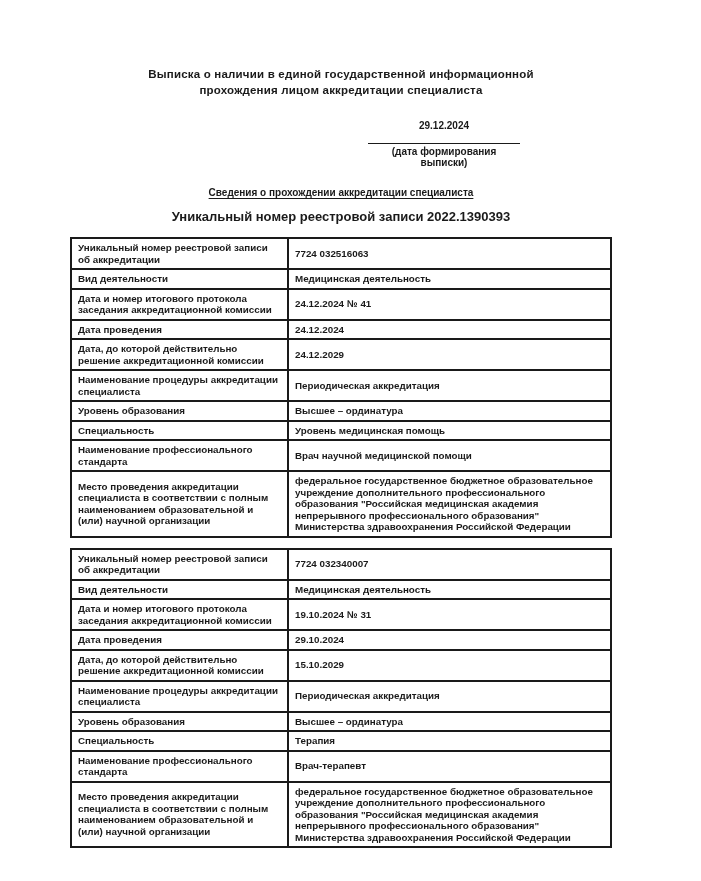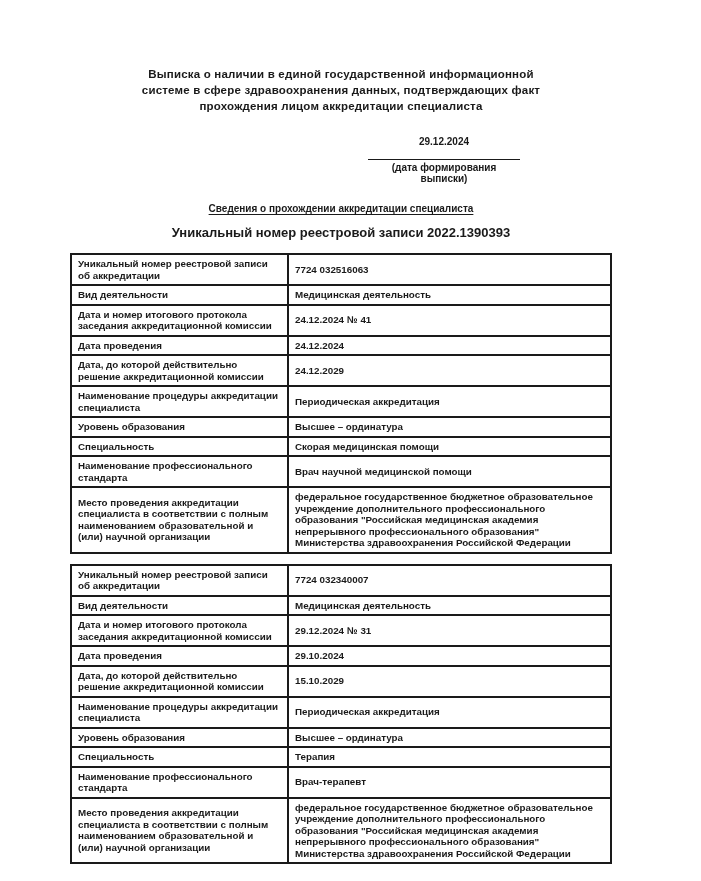--- a/index.html
+++ b/index.html
@@ -77,21 +77,20 @@
   td.lbl { width: 217px; }
   td.val { padding-left: 10px; }
 </style>
 </head>
 <body>
 
 <div class="page">
 
   <div class="doc-title">
     <div>Выписка о наличии в единой государственной информационной</div>
-    <div>системе в сфере здравоохранения данных, подтверждающих факт</div>
     <div>прохождения лицом аккредитации специалиста</div>
   </div>
 
   <div class="date-block">
     <div class="date-value">29.12.2024</div>
     <div class="date-caption">(дата формирования выписки)</div>
   </div>
 
 
   <div class="section-heading">Сведения о прохождении аккредитации специалиста</div>
@@ -123,21 +122,21 @@
       <tr>
         <td class="lbl">Наименование процедуры аккредитации специалиста</td>
         <td class="val">Периодическая аккредитация</td>
       </tr>
       <tr>
         <td class="lbl">Уровень образования</td>
         <td class="val">Высшее – ординатура</td>
       </tr>
       <tr>
         <td class="lbl">Специальность</td>
-        <td class="val">Скорая медицинская помощи</td>
+        <td class="val">Уровень медицинская помощь</td>
       </tr>
       <tr>
         <td class="lbl">Наименование профессионального стандарта</td>
         <td class="val">Врач научной медицинской помощи</td>
       </tr>
       <tr>
         <td class="lbl">Место проведения аккредитации специалиста в соответствии с полным наименованием образовательной и (или) научной организации</td>
         <td class="val">федеральное государственное бюджетное образовательное учреждение дополнительного профессионального образования "Российская медицинская академия непрерывного профессионального образования" Министерства здравоохранения Российской Федерации</td>
       </tr>
     </tbody>
@@ -148,21 +147,21 @@
       <tr>
         <td class="lbl">Уникальный номер реестровой записи об аккредитации</td>
         <td class="val">7724 032340007</td>
       </tr>
       <tr>
         <td class="lbl">Вид деятельности</td>
         <td class="val">Медицинская деятельность</td>
       </tr>
       <tr>
         <td class="lbl">Дата и номер итогового протокола заседания аккредитационной комиссии</td>
-        <td class="val">29.12.2024 № 31</td>
+        <td class="val">19.10.2024 № 31</td>
       </tr>
       <tr>
         <td class="lbl">Дата проведения</td>
         <td class="val">29.10.2024</td>
       </tr>
       <tr>
         <td class="lbl">Дата, до которой действительно решение аккредитационной комиссии</td>
         <td class="val">15.10.2029</td>
       </tr>
       <tr>

